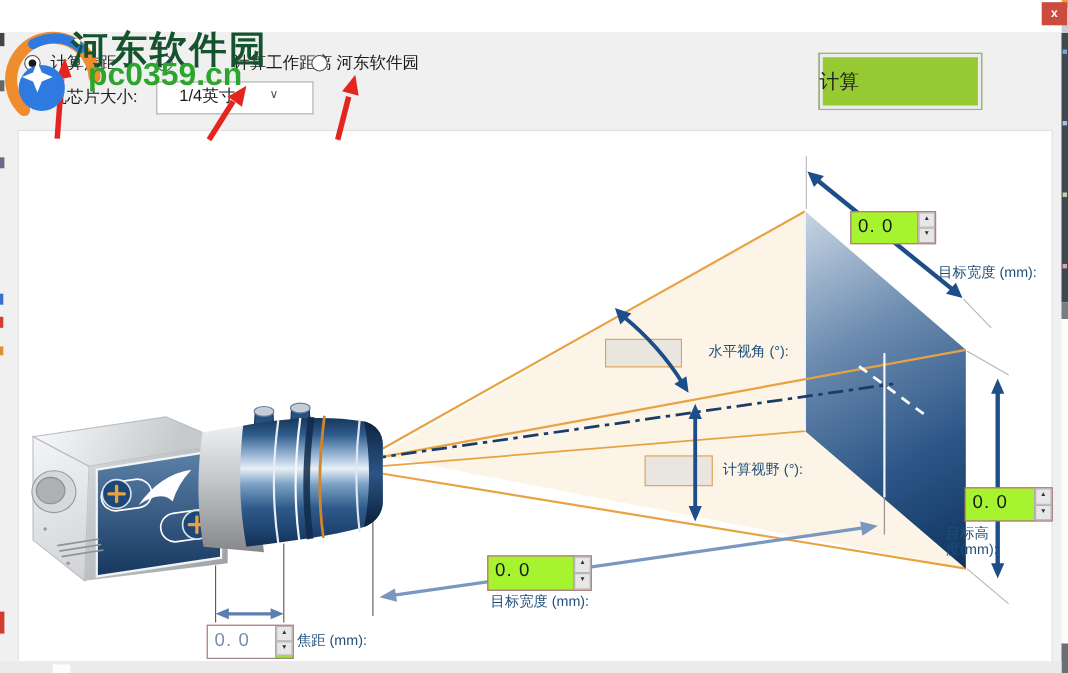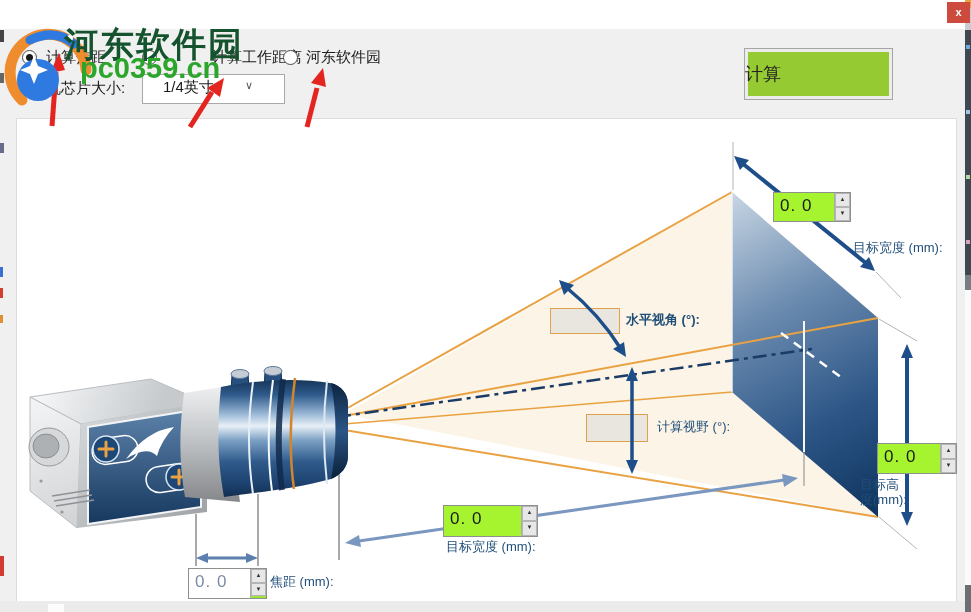--- a/index.html
+++ b/index.html
@@ -224,21 +224,21 @@
 
 <svg class="abs layer" id="angle-arrows-svg" viewBox="0 0 971 612">
   <path d="M567,288 Q599,314 621,349" stroke="#1d4e89" stroke-width="3.5" fill="none"></path>
   <polygon points="559,280 574,285 564,295" fill="#1d4e89"></polygon>
   <polygon points="626,357 613,349 624,342" fill="#1d4e89"></polygon>
   <line x1="632" y1="375" x2="632" y2="466" stroke="#1d4e89" stroke-width="3.5"></line>
   <polygon points="632,367 626,381 638,381" fill="#1d4e89"></polygon>
   <polygon points="632,474 626,460 638,460" fill="#1d4e89"></polygon>
 </svg>
 
-<div class="abs dlabel" style="left:626px;top:311px;font-weight:bold;">水平视角 (°):</div>
+<div class="abs dlabel" style="left:644px;top:311px;">水平视角 (°):</div>
 <div class="abs dlabel" style="left:657px;top:418px;">计算视野 (°):</div>
 <div class="abs dlabel" style="left:853px;top:197px;margin-top:42px;">目标宽度 (mm):</div>
 <div class="abs dlabel" style="left:860px;top:477px;line-height:15px;">
   <div>目标高</div>
   <div>度(mm):</div>
 </div>
 <div class="abs dlabel" style="left:446px;top:538px;">目标宽度 (mm):</div>
 <div class="abs dlabel" style="left:270px;top:573px;">焦距 (mm):</div>
 
 <div class="abs spinbox" id="input-width">

